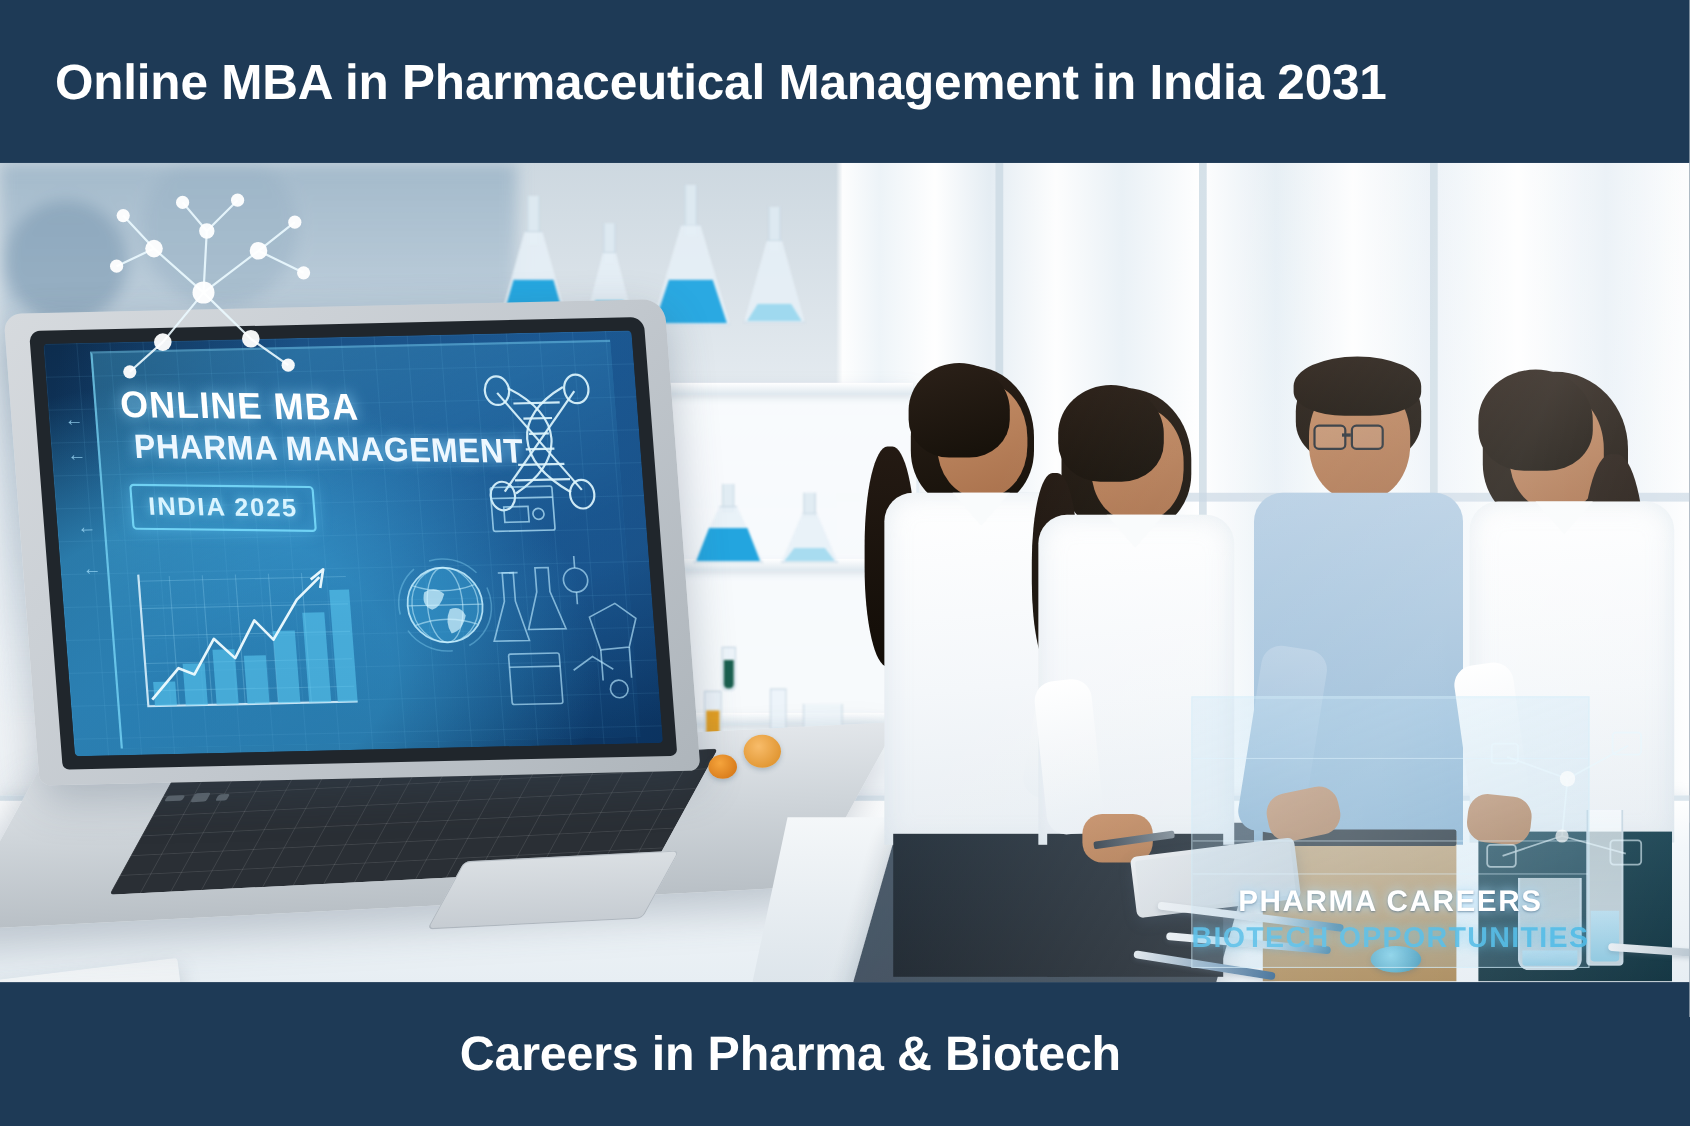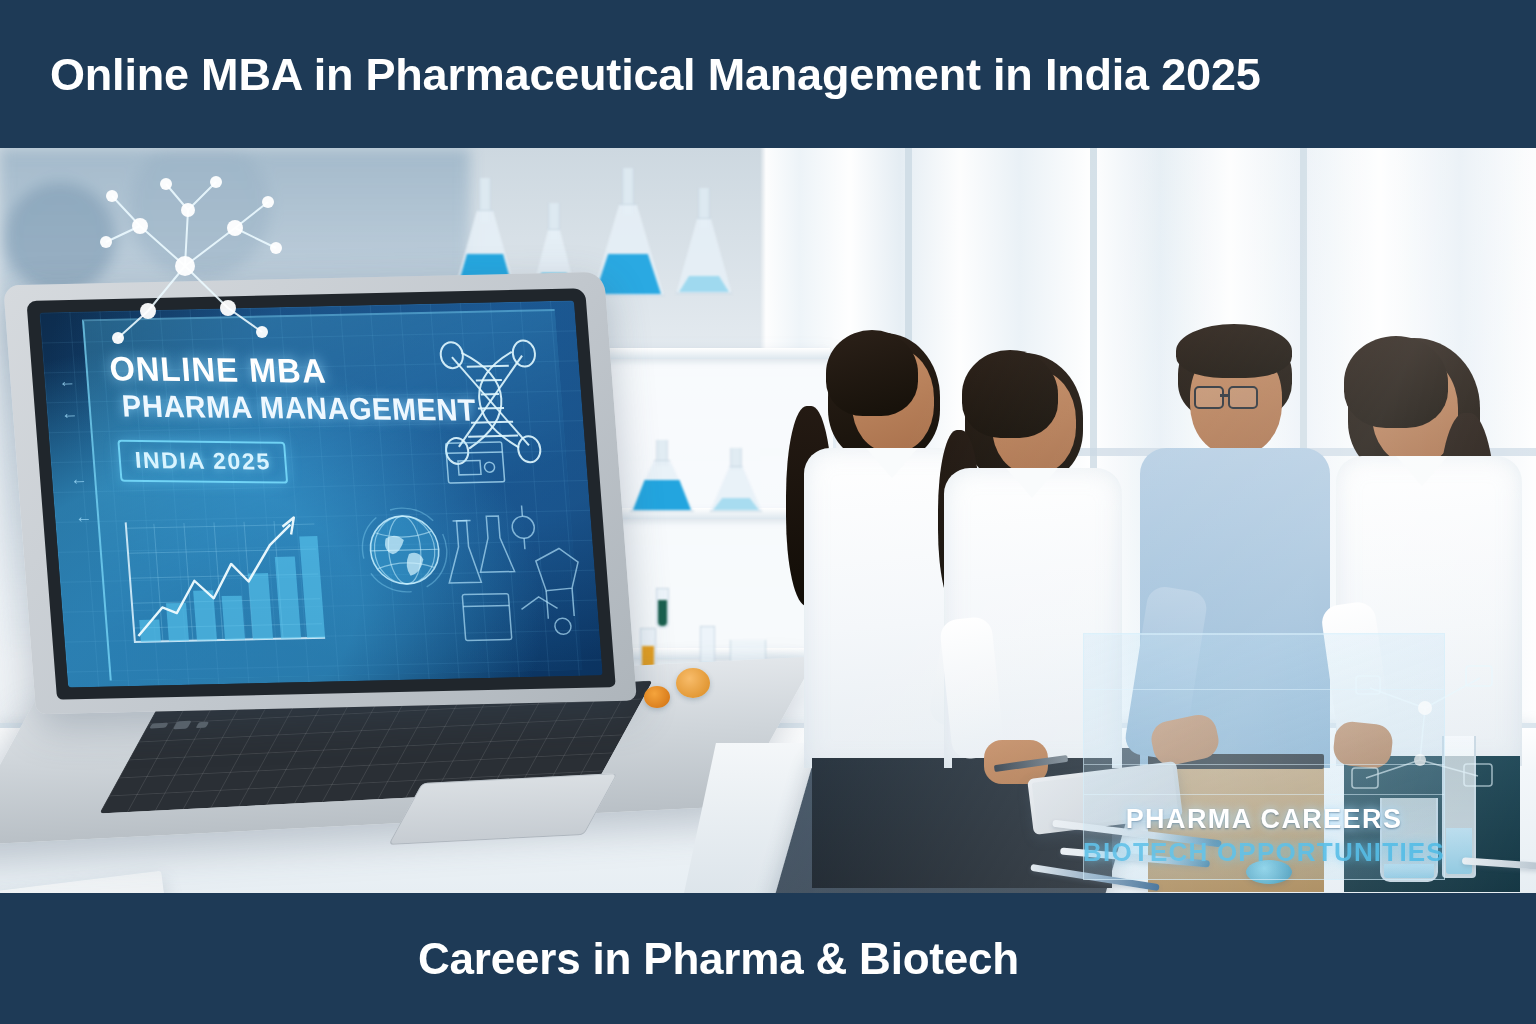--- a/index.html
+++ b/index.html
@@ -457,21 +457,21 @@
     background: linear-gradient(115deg, rgba(255,255,255,0.0) 55%, rgba(255,255,255,0.16) 80%, rgba(255,255,255,0.0) 100%);
     pointer-events: none; z-index: 30;
   }
 </style>
 </head>
 <body>
 
 <div class="poster">
 
   <div class="band band-top">
-    <div class="headline headline-top">Online MBA in Pharmaceutical Management in India 2025</div>
+    <div class="headline headline-top">Online MBA in Pharmaceutical Management in India 2031</div>
   </div>
 
   <div class="photo">
 
     <div class="window-wall"></div>
     <div class="window-mullion" style="left:905px;"></div>
     <div class="window-mullion" style="left:1090px;"></div>
     <div class="window-mullion" style="left:1300px;"></div>
     <div class="window-sill"></div>
 

